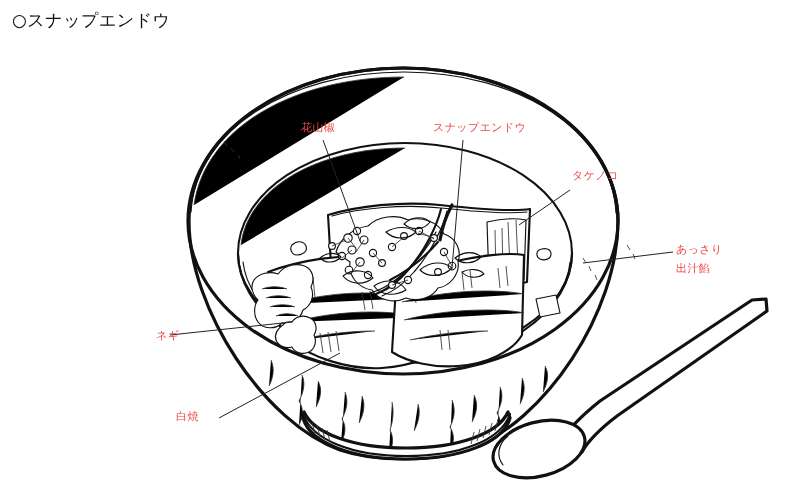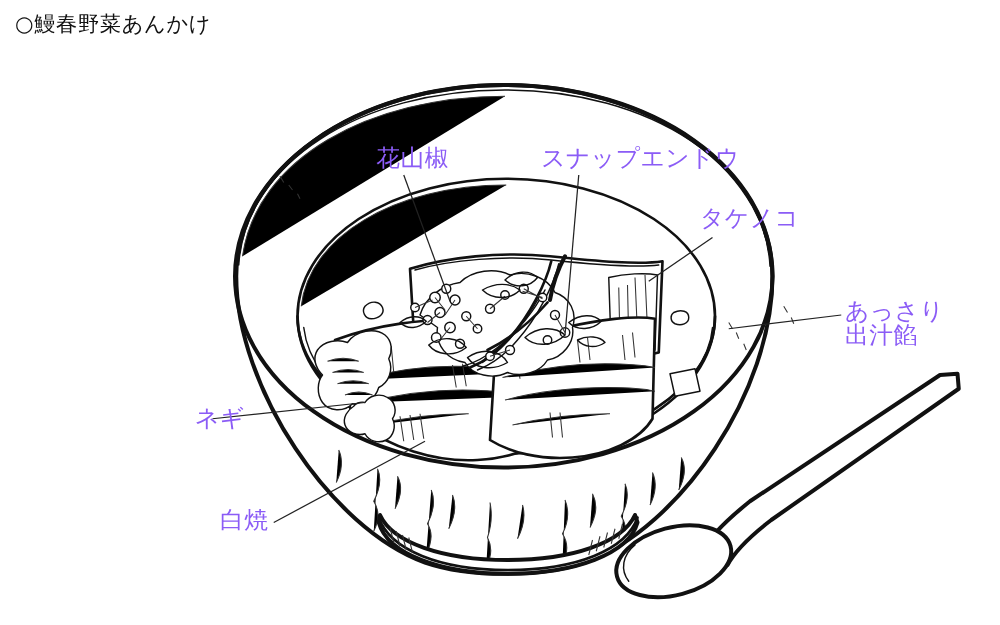--- a/index.html
+++ b/index.html
@@ -9,42 +9,42 @@
     font-family:"DejaVu Sans","Liberation Sans",sans-serif;
     color:#151515;
   }
   #canvas{position:absolute;inset:0;width:800px;height:500px;}
   .title{
     position:absolute;left:12px;top:8px;
     font-size:17px;line-height:24px;letter-spacing:.5px;
     color:#111;white-space:nowrap;
   }
   .callout{
-    position:absolute;font-size:19px;line-height:17px;
-    color:#8b5cf6;white-space:nowrap;letter-spacing:.4px;
+    position:absolute;font-size:11px;line-height:17px;
+    color:#ef4444;white-space:nowrap;letter-spacing:.4px;
   }
   .callout.two-line{line-height:19px;font-family:Liberation Serif, serif;}
   #c-hanazansho{left:301px;top:119px;}
   #c-snap{left:433px;top:119px;}
-  #c-takenoko{left:560px;top:167px;}
+  #c-takenoko{left:572px;top:167px;}
   #c-dashi{left:676px;top:240px;}
   #c-negi{left:136px;top:327px;margin-left:20px;}
   #c-shirayaki{left:176px;top:408px;}
   .ink{fill:none;stroke:#111111;stroke-linecap:round;stroke-linejoin:round;}
   .lead{fill:none;stroke:#222;stroke-width:1;}
   .thick{stroke-width:3.2;}
   .med{stroke-width:2.1;}
   .thin{stroke-width:1.15;}
   .hair{stroke-width:.85;stroke:#333;}
   .fillwhite{fill:#ffffff;}
 </style>
 </head>
 <body style="background: rgb(255, 255, 255);">
 
-<div class="title">○鰻春野菜あんかけ</div>
+<div class="title">○スナップエンドウ</div>
 
 <svg id="canvas" viewBox="0 0 800 500">
 
   <g>
 
     <path class="ink thick fillwhite" d="M560 443
       C 566 432 580 417 600 401
       L 752 300
       L 766 299
       L 767 311

